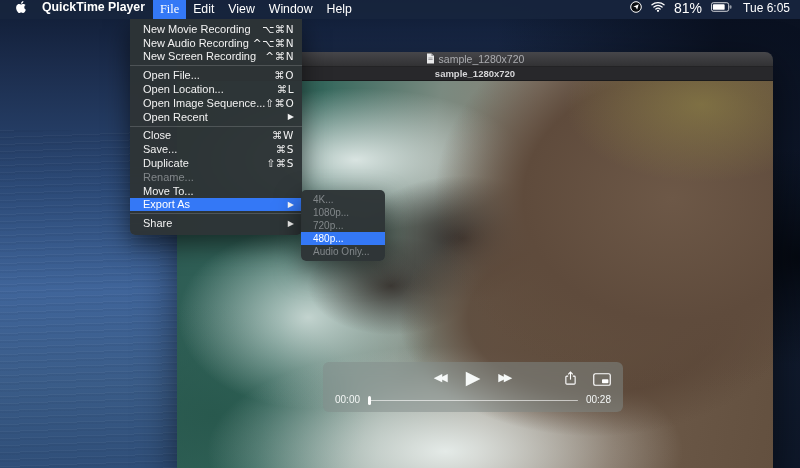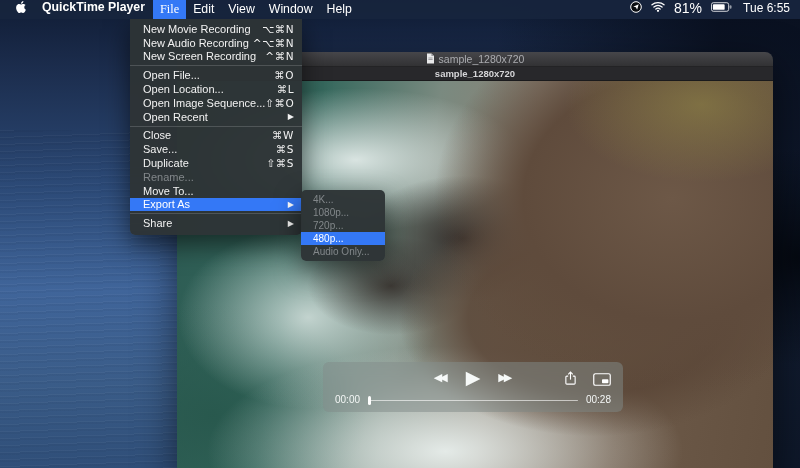--- a/index.html
+++ b/index.html
@@ -252,17 +252,17 @@
           </svg>
       </span>
       <span class="pct">81%</span>
       <span>
         <svg width="21" height="10" viewBox="0 0 22 10">
             <rect x="0.5" y="0.5" width="18" height="9" rx="2" fill="none" stroke="rgba(255,255,255,0.85)"></rect>
             <rect x="2" y="2" width="12.3" height="6" rx="1" fill="#fff"></rect>
             <rect x="19.6" y="3.2" width="1.9" height="3.6" rx="0.9" fill="rgba(255,255,255,0.55)"></rect>
           </svg>
       </span>
-      <span class="clock">Tue 6:55</span>
+      <span class="clock">Tue 6:05</span>
     </div>
   </div>
 
 </div>
 
 </body></html>

